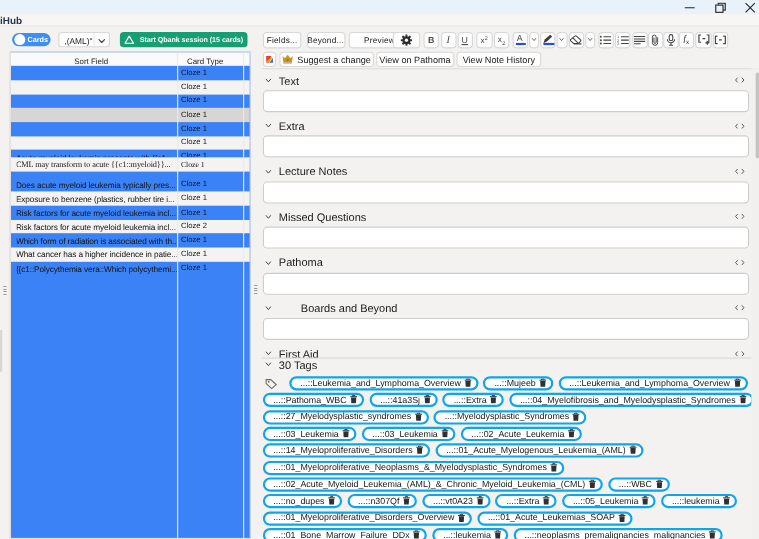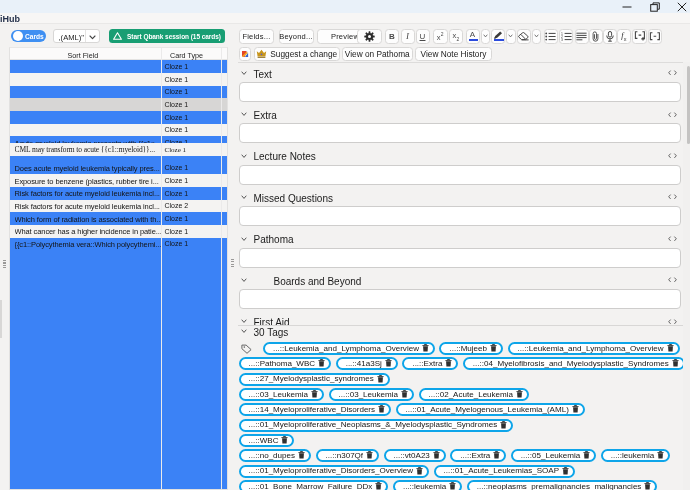--- a/index.html
+++ b/index.html
@@ -414,20 +414,24 @@
     <div class="pill">...::04_Myelofibrosis_and_Myelodysplastic_Syndromes<svg width="7" height="8" viewBox="0 0 7 8" style="margin-left:3px;flex:none;">
         <path d="M0.4 1.6 H6.6 M2.4 1.4 V0.5 H4.6 V1.4" fill="none" stroke="#303030" stroke-width="0.9"></path>
         <path d="M1.1 2.3 H5.9 L5.6 7.6 H1.4 Z" fill="#303030"></path>
       </svg></div>
   </div>
 <div class="tagrow" style="top:372.70px;">
     <div class="pill">...::27_Myelodysplastic_syndromes<svg width="7" height="8" viewBox="0 0 7 8" style="margin-left:3px;flex:none;">
         <path d="M0.4 1.6 H6.6 M2.4 1.4 V0.5 H4.6 V1.4" fill="none" stroke="#303030" stroke-width="0.9"></path>
         <path d="M1.1 2.3 H5.9 L5.6 7.6 H1.4 Z" fill="#303030"></path>
       </svg></div>
+    <div class="pill">...::Myelodysplastic_Syndromes<svg width="7" height="8" viewBox="0 0 7 8" style="margin-left:3px;flex:none;">
+        <path d="M0.4 1.6 H6.6 M2.4 1.4 V0.5 H4.6 V1.4" fill="none" stroke="#303030" stroke-width="0.9"></path>
+        <path d="M1.1 2.3 H5.9 L5.6 7.6 H1.4 Z" fill="#303030"></path>
+      </svg></div>
   </div>
 <div class="tagrow" style="top:388.05px;">
     <div class="pill">...::03_Leukemia<svg width="7" height="8" viewBox="0 0 7 8" style="margin-left:3px;flex:none;">
         <path d="M0.4 1.6 H6.6 M2.4 1.4 V0.5 H4.6 V1.4" fill="none" stroke="#303030" stroke-width="0.9"></path>
         <path d="M1.1 2.3 H5.9 L5.6 7.6 H1.4 Z" fill="#303030"></path>
       </svg></div>
     <div class="pill">...::03_Leukemia<svg width="7" height="8" viewBox="0 0 7 8" style="margin-left:3px;flex:none;">
         <path d="M0.4 1.6 H6.6 M2.4 1.4 V0.5 H4.6 V1.4" fill="none" stroke="#303030" stroke-width="0.9"></path>
         <path d="M1.1 2.3 H5.9 L5.6 7.6 H1.4 Z" fill="#303030"></path>
       </svg></div>
@@ -446,20 +450,24 @@
         <path d="M1.1 2.3 H5.9 L5.6 7.6 H1.4 Z" fill="#303030"></path>
       </svg></div>
   </div>
 <div class="tagrow" style="top:418.75px;">
     <div class="pill">...::01_Myeloproliferative_Neoplasms_&amp;_Myelodysplastic_Syndromes<svg width="7" height="8" viewBox="0 0 7 8" style="margin-left:3px;flex:none;">
         <path d="M0.4 1.6 H6.6 M2.4 1.4 V0.5 H4.6 V1.4" fill="none" stroke="#303030" stroke-width="0.9"></path>
         <path d="M1.1 2.3 H5.9 L5.6 7.6 H1.4 Z" fill="#303030"></path>
       </svg></div>
   </div>
 <div class="tagrow" style="top:434.10px;">
+    <div class="pill">...::02_Acute_Myeloid_Leukemia_(AML)_&amp;_Chronic_Myeloid_Leukemia_(CML)<svg width="7" height="8" viewBox="0 0 7 8" style="margin-left:3px;flex:none;">
+        <path d="M0.4 1.6 H6.6 M2.4 1.4 V0.5 H4.6 V1.4" fill="none" stroke="#303030" stroke-width="0.9"></path>
+        <path d="M1.1 2.3 H5.9 L5.6 7.6 H1.4 Z" fill="#303030"></path>
+      </svg></div>
     <div class="pill">...::WBC<svg width="7" height="8" viewBox="0 0 7 8" style="margin-left:3px;flex:none;">
         <path d="M0.4 1.6 H6.6 M2.4 1.4 V0.5 H4.6 V1.4" fill="none" stroke="#303030" stroke-width="0.9"></path>
         <path d="M1.1 2.3 H5.9 L5.6 7.6 H1.4 Z" fill="#303030"></path>
       </svg></div>
   </div>
 <div class="tagrow" style="top:449.45px;">
     <div class="pill">...::no_dupes<svg width="7" height="8" viewBox="0 0 7 8" style="margin-left:3px;flex:none;">
         <path d="M0.4 1.6 H6.6 M2.4 1.4 V0.5 H4.6 V1.4" fill="none" stroke="#303030" stroke-width="0.9"></path>
         <path d="M1.1 2.3 H5.9 L5.6 7.6 H1.4 Z" fill="#303030"></path>
       </svg></div>

